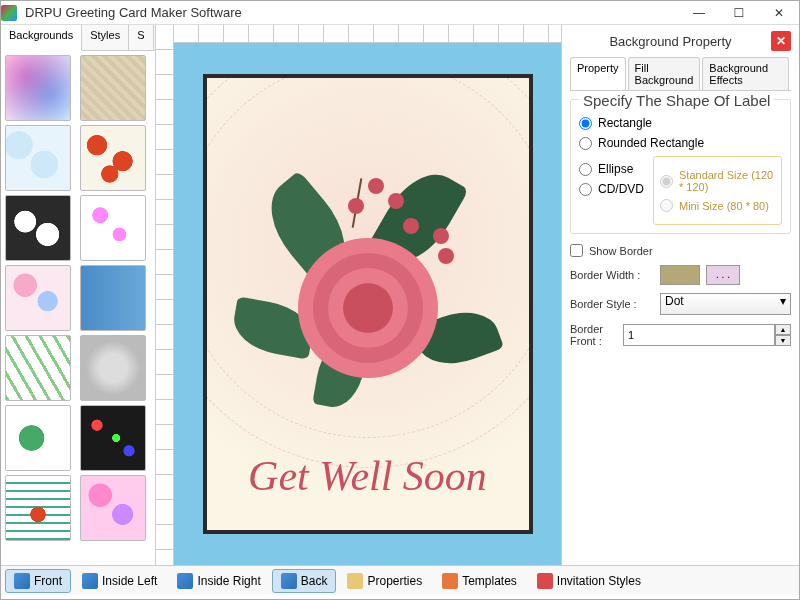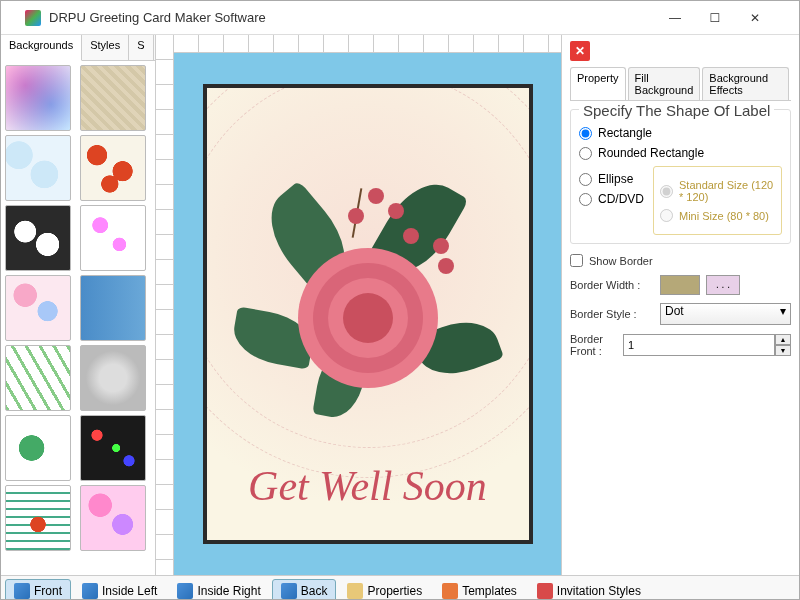--- a/index.html
+++ b/index.html
@@ -1,17 +1,17 @@
 <!DOCTYPE html>
 <html><head>
 <meta charset="utf-8">
 <style>
 * { box-sizing: border-box; margin: 0; padding: 0; font-family: "Segoe UI", Tahoma, sans-serif; font-size: 12px; }
 body { background: #fff; width: 800px; height: 600px; overflow: hidden; border: 1px solid #aaa; position: relative; }
-.titlebar { height: 34px; background: #fff; display: flex; align-items: center; padding: 0 24px; border-bottom: 1px solid #ddd; }
+.titlebar { height: 24px; background: #fff; display: flex; align-items: center; padding: 0 0; border-bottom: 1px solid #ddd; }
 .titlebar .app-icon { width: 16px; height: 16px; margin-right: 8px; background: linear-gradient(135deg,#e91e63,#4caf50,#2196f3); border-radius: 2px; }
 .titlebar .title { flex: 1; color: #333; font-size: 13px; }
 .titlebar .winbtn { width: 40px; height: 28px; display: flex; align-items: center; justify-content: center; color: #333; cursor: pointer; }
 .main { display: flex; height: 540px; }
 .left-panel { width: 155px; border-right: 1px solid #ccc; display: flex; flex-direction: column; }
 .left-tabs { display: flex; height: 26px; border-bottom: 1px solid #ccc; background: #f8f8f8; }
 .left-tab { padding: 4px 8px; border-right: 1px solid #ccc; cursor: pointer; font-size: 11px; white-space: nowrap; }
 .left-tab.active { background: #fff; border-bottom: 1px solid #fff; margin-bottom: -1px; }
 .thumb-scroll { flex: 1; overflow-y: auto; padding: 4px; }
 .thumb-grid { display: grid; grid-template-columns: 1fr 1fr; gap: 4px; }
@@ -137,20 +137,21 @@
               </div>
           </div>
           <div class="card-text">Get Well Soon</div>
         </div>
       </div>
     </div>
   </div>
 
   <div class="right-panel">
     <div class="right-header">
+      <div class="right-title">Background Property</div>
       <div class="close-box">✕</div>
     </div>
     <div class="prop-tabs">
       <div class="prop-tab active">Property</div>
       <div class="prop-tab">Fill Background</div>
       <div class="prop-tab">Background Effects</div>
     </div>
 
     <div class="fieldset">
       <div class="legend">Specify The Shape Of Label</div>

